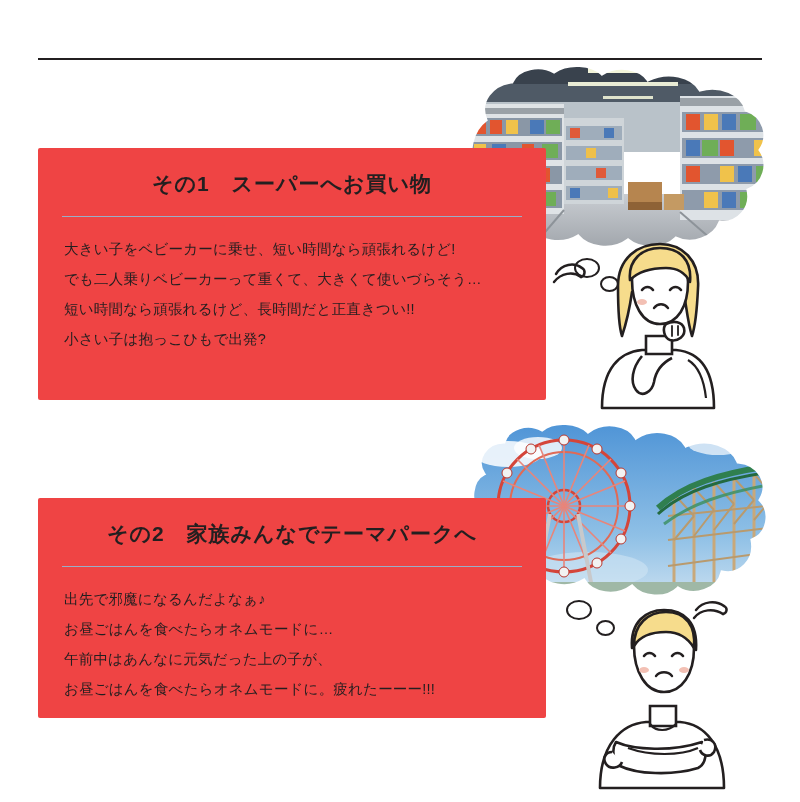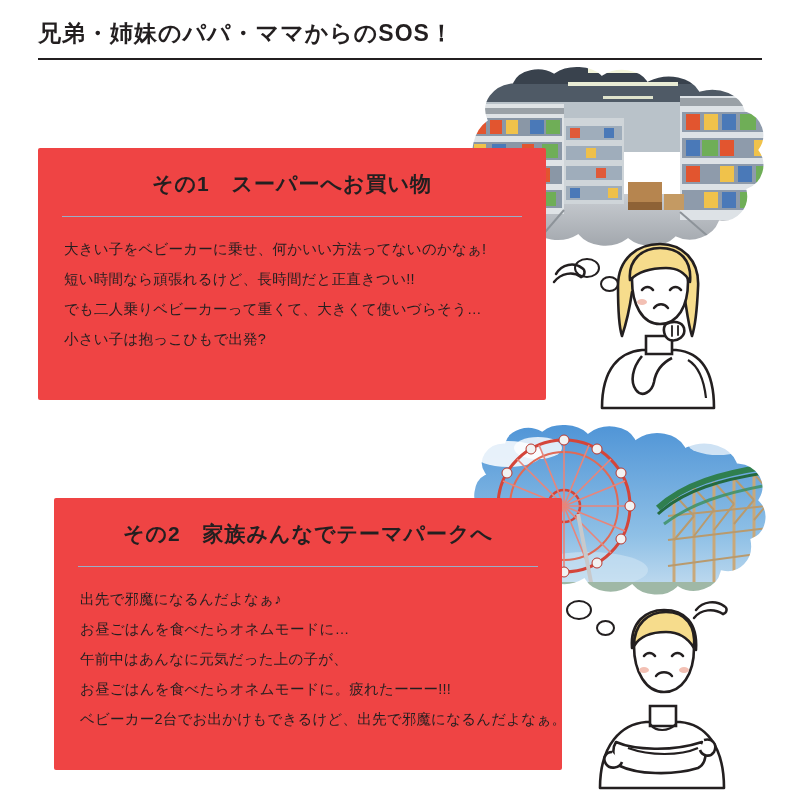--- a/index.html
+++ b/index.html
@@ -49,21 +49,21 @@
 
   
   .section {
     position: absolute;
     left: 38px;
     width: 508px;
     background: #ef4444;
     border-radius: 2px;
   }
   #section-1 { top: 148px; height: 252px; }
-  #section-2 { top: 498px; height: 272px; margin-left: 16px; }
+  #section-2 { top: 498px; height: 220px; }
 
   .section-title {
     position: absolute;
     left: 0;
     top: 22px;
     width: 508px;
     text-align: center;
     font-size: 21px;
     font-weight: bold;
     color: #231f20;
@@ -134,21 +134,20 @@
   .sweat { position: absolute; }
   #sweat-1 { left: 552px; top: 258px; width: 36px; height: 32px; }
   #sweat-2 { left: 690px; top: 596px; width: 38px; height: 32px; }
 </style>
 </head>
 <body>
 
 <div class="page">
 
   <div class="header">
-    <div class="header-title">兄弟・姉妹のパパ・ママからのSOS！</div>
     <div class="header-rule"></div>
   </div>
 
   <div class="photo" id="photo-1">
     <svg class="blob-svg" viewBox="0 0 310 190" preserveAspectRatio="none" aria-hidden="true">
       <defs>
         <clipPath id="clip1">
           <path d="M18,58 C10,40 24,22 44,20 C50,6 72,2 86,10 C100,0 124,2 134,12
                    C150,2 172,6 180,18 C200,8 224,14 232,28 C252,22 274,32 278,48
                    C296,54 302,74 292,88 C302,102 296,122 280,128 C284,146 270,162 252,160
@@ -274,23 +273,23 @@
                C246,176 224,184 208,176 C196,188 172,188 160,178 C144,190 120,186 110,174
                C94,184 70,180 62,166 C42,172 22,162 20,146 C4,140 -2,120 8,106
                C-2,92 4,68 18,58 Z" fill="none" stroke="#ffffff" stroke-width="3"></path>
     </svg>
   </div>
 
   <div class="section" id="section-1">
     <div class="section-title">その1　スーパーへお買い物</div>
     <div class="section-rule"></div>
     <div class="section-body">
-      <div class="line">大きい子をベビーカーに乗せ、何かいい方法ってないのかなぁ!</div>
+      <div class="line">大きい子をベビーカーに乗せ、短い時間なら頑張れるけど!</div>
+      <div class="line">でも二人乗りベビーカーって重くて、大きくて使いづらそう…</div>
       <div class="line">短い時間なら頑張れるけど、長時間だと正直きつい!!</div>
-      <div class="line">でも二人乗りベビーカーって重くて、大きくて使いづらそう…</div>
       <div class="line">小さい子は抱っこひもで出発?</div>
     </div>
   </div>
 
   <div class="bubble" id="bubble-1a"></div>
   <div class="bubble" id="bubble-1b"></div>
 
   <div class="sweat" id="sweat-1">
     <svg viewBox="0 0 36 32" width="36" height="32" aria-hidden="true">
       <path d="M4,16 C10,6 22,4 30,10" stroke="#231f20" stroke-width="2.5" fill="none" stroke-linecap="round"></path>
@@ -414,21 +413,20 @@
   </div>
 
   <div class="section" id="section-2">
     <div class="section-title">その2　家族みんなでテーマパークへ</div>
     <div class="section-rule"></div>
     <div class="section-body">
       <div class="line">出先で邪魔になるんだよなぁ♪</div>
       <div class="line">お昼ごはんを食べたらオネムモードに…</div>
       <div class="line">午前中はあんなに元気だった上の子が、</div>
       <div class="line">お昼ごはんを食べたらオネムモードに。疲れたーーー!!!</div>
-      <div class="line">ベビーカー2台でお出かけもできるけど、出先で邪魔になるんだよなぁ。</div>
     </div>
   </div>
 
   <div class="bubble" id="bubble-2a"></div>
   <div class="bubble" id="bubble-2b"></div>
 
   <div class="sweat" id="sweat-2">
     <svg viewBox="0 0 38 32" width="38" height="32" aria-hidden="true">
       <path d="M6,14 C13,5 26,4 34,10" stroke="#231f20" stroke-width="2.5" fill="none" stroke-linecap="round"></path>
       <path d="M4,22 C11,13 24,12 33,18" stroke="#231f20" stroke-width="2.5" fill="none" stroke-linecap="round"></path>

